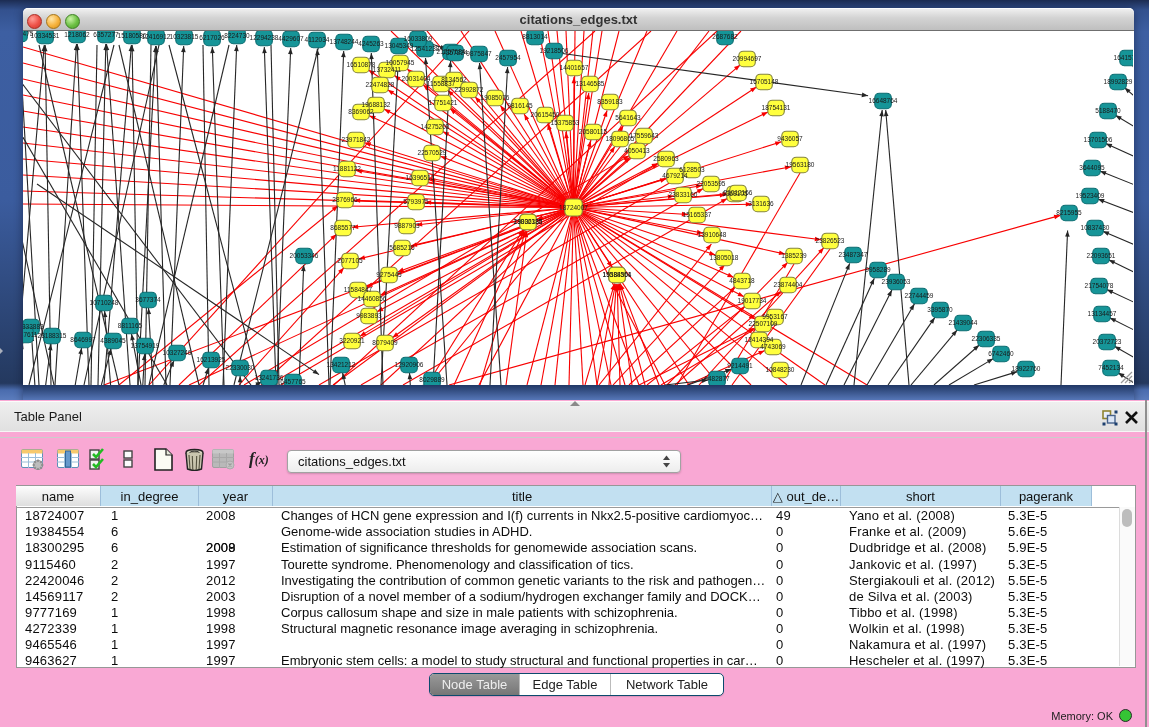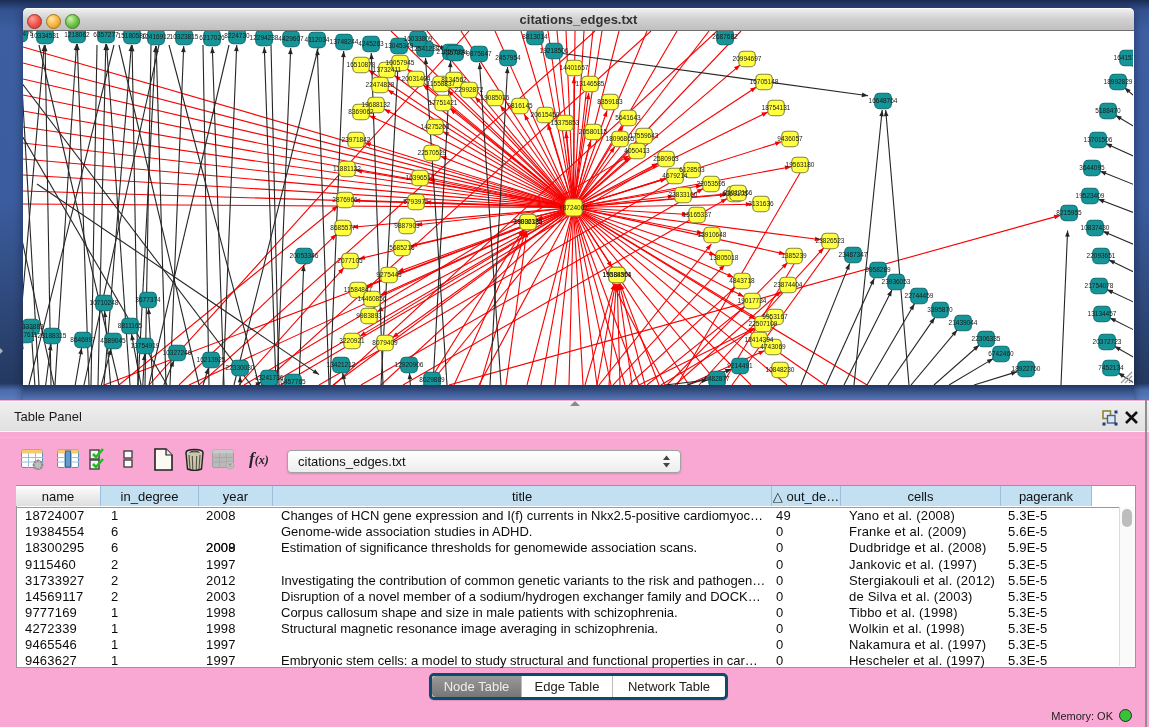--- a/index.html
+++ b/index.html
@@ -26,21 +26,21 @@
  border:1px solid #a2a2a2;border-radius:4px;box-shadow:0 1px 2px rgba(0,0,0,.18);}
 #dropdown span{position:absolute;left:10px;top:3px;font-size:13px;color:#111;}
 #tablebox{position:absolute;left:16px;top:85px;width:1118px;height:181px;background:#fff;
  border:1px solid #979797;}
 .hcell{position:absolute;top:0;height:20px;background:#c2e0f1;border-right:1px solid #9dbeda;
  font-size:13px;color:#111;text-align:center;line-height:21px;}
 #hdrrow{position:absolute;left:-1px;top:0;width:1118px;height:21px;border-bottom:1px solid #9a9a9a;}
 .cell{position:absolute;font-size:13px;letter-spacing:0.2px;color:#0c0c0c;white-space:nowrap;}
 #sbar{position:absolute;right:0;top:21px;width:15px;height:159px;background:#fafafa;border-left:1px solid #dcdcdc;}
 #sthumb{position:absolute;left:2px;top:2px;width:10px;height:18px;border-radius:5px;background:#bdbdbd;}
-#tabs{position:absolute;left:429px;top:273px;height:21px;border:3px solid #0c4a6e;border-radius:5px;
+#tabs{position:absolute;left:429px;top:273px;height:21px;border:1px solid #0c4a6e;border-radius:5px;
  background:#fff;box-shadow:0 1px 1px rgba(0,0,0,.12);}
 .tab{float:left;height:21px;line-height:21px;font-size:13px;color:#222;text-align:center;}
 .tab.sel{background:linear-gradient(#999,#767676);color:#eee;border-radius:4px 0 0 4px;}
 .tab+.tab{border-left:1px solid #bbb;}
 #memok{position:absolute;right:36px;top:310px;font-size:11px;color:#222;}
 #memdot{position:absolute;right:17px;top:309px;width:11px;height:11px;border-radius:50%;
  background:#35c435;border:1.5px solid #2a2a2a;}
 #rightline{position:absolute;left:1145px;top:400px;width:2px;height:327px;background:#8f8f8f;}
 #divgrab{position:absolute;left:570px;top:401px;width:0;height:0;border-left:5px solid transparent;border-right:5px solid transparent;border-bottom:5px solid #8a8a8a;}
 </style></head><body>
@@ -834,21 +834,21 @@
    </svg>
   </div>
  </div>
  <div id="tablebox">
   <div id="hdrrow">
         <div class="hcell" style="left:0px;width:84px;background:linear-gradient(#fdfdfd,#dedede);">name</div>
         <div class="hcell" style="left:85px;width:97px;">in_degree</div>
         <div class="hcell" style="left:183px;width:73px;">year</div>
         <div class="hcell" style="left:257px;width:498px;">title</div>
         <div class="hcell" style="left:756px;width:68px;">△ out_de…</div>
-        <div class="hcell" style="left:825px;width:159px;">cells</div>
+        <div class="hcell" style="left:825px;width:159px;">short</div>
         <div class="hcell" style="left:985px;width:90px;">pagerank</div>
       </div>
   <div class="cell" style="left:8px;top:22.2px;">18724007</div>
       <div class="cell" style="left:94px;top:22.2px;">1</div>
       <div class="cell" style="left:189px;top:22.2px;">2008</div>
       <div class="cell" style="left:264px;top:22.2px;max-width:489px;overflow:hidden;letter-spacing:0;">Changes of HCN gene expression and I(f) currents in Nkx2.5-positive cardiomyoc…</div>
       <div class="cell" style="left:759px;top:22.2px;">49</div>
       <div class="cell" style="left:832px;top:22.2px;">Yano et al. (2008)</div>
       <div class="cell" style="left:991px;top:22.2px;">5.3E-5</div>
       <div class="cell" style="left:8px;top:38.3px;">19384554</div>
@@ -861,24 +861,25 @@
       <div class="cell" style="left:8px;top:54.4px;">18300295</div>
       <div class="cell" style="left:94px;top:54.4px;">6</div>
       <div class="cell" style="left:189px;top:54.4px;">2008</div>
       <div class="cell" style="left:264px;top:54.4px;max-width:489px;overflow:hidden;letter-spacing:0;">Estimation of significance thresholds for genomewide association scans.</div>
       <div class="cell" style="left:759px;top:54.4px;">0</div>
       <div class="cell" style="left:832px;top:54.4px;">Dudbridge et al. (2008)</div>
       <div class="cell" style="left:991px;top:54.4px;">5.9E-5</div>
       <div class="cell" style="left:8px;top:70.5px;">9115460</div>
       <div class="cell" style="left:94px;top:70.5px;">2</div>
       <div class="cell" style="left:189px;top:70.5px;">1997</div>
+      <div class="cell" style="left:264px;top:70.5px;max-width:489px;overflow:hidden;letter-spacing:0;">Tourette syndrome. Phenomenology and classification of tics.</div>
       <div class="cell" style="left:759px;top:70.5px;">0</div>
       <div class="cell" style="left:832px;top:70.5px;">Jankovic et al. (1997)</div>
       <div class="cell" style="left:991px;top:70.5px;">5.3E-5</div>
-      <div class="cell" style="left:8px;top:86.6px;">31733927</div>
+      <div class="cell" style="left:8px;top:86.6px;">22420046</div>
       <div class="cell" style="left:94px;top:86.6px;">2</div>
       <div class="cell" style="left:189px;top:86.6px;">2012</div>
       <div class="cell" style="left:264px;top:86.6px;max-width:489px;overflow:hidden;letter-spacing:0;">Investigating the contribution of common genetic variants to the risk and pathogen…</div>
       <div class="cell" style="left:759px;top:86.6px;">0</div>
       <div class="cell" style="left:832px;top:86.6px;">Stergiakouli et al. (2012)</div>
       <div class="cell" style="left:991px;top:86.6px;">5.5E-5</div>
       <div class="cell" style="left:8px;top:102.7px;">14569117</div>
       <div class="cell" style="left:94px;top:102.7px;">2</div>
       <div class="cell" style="left:189px;top:102.7px;">2003</div>
       <div class="cell" style="left:264px;top:102.7px;max-width:489px;overflow:hidden;letter-spacing:0;text-align:center;">Disruption of a novel member of a sodium/hydrogen exchanger family and DOCK…</div>

